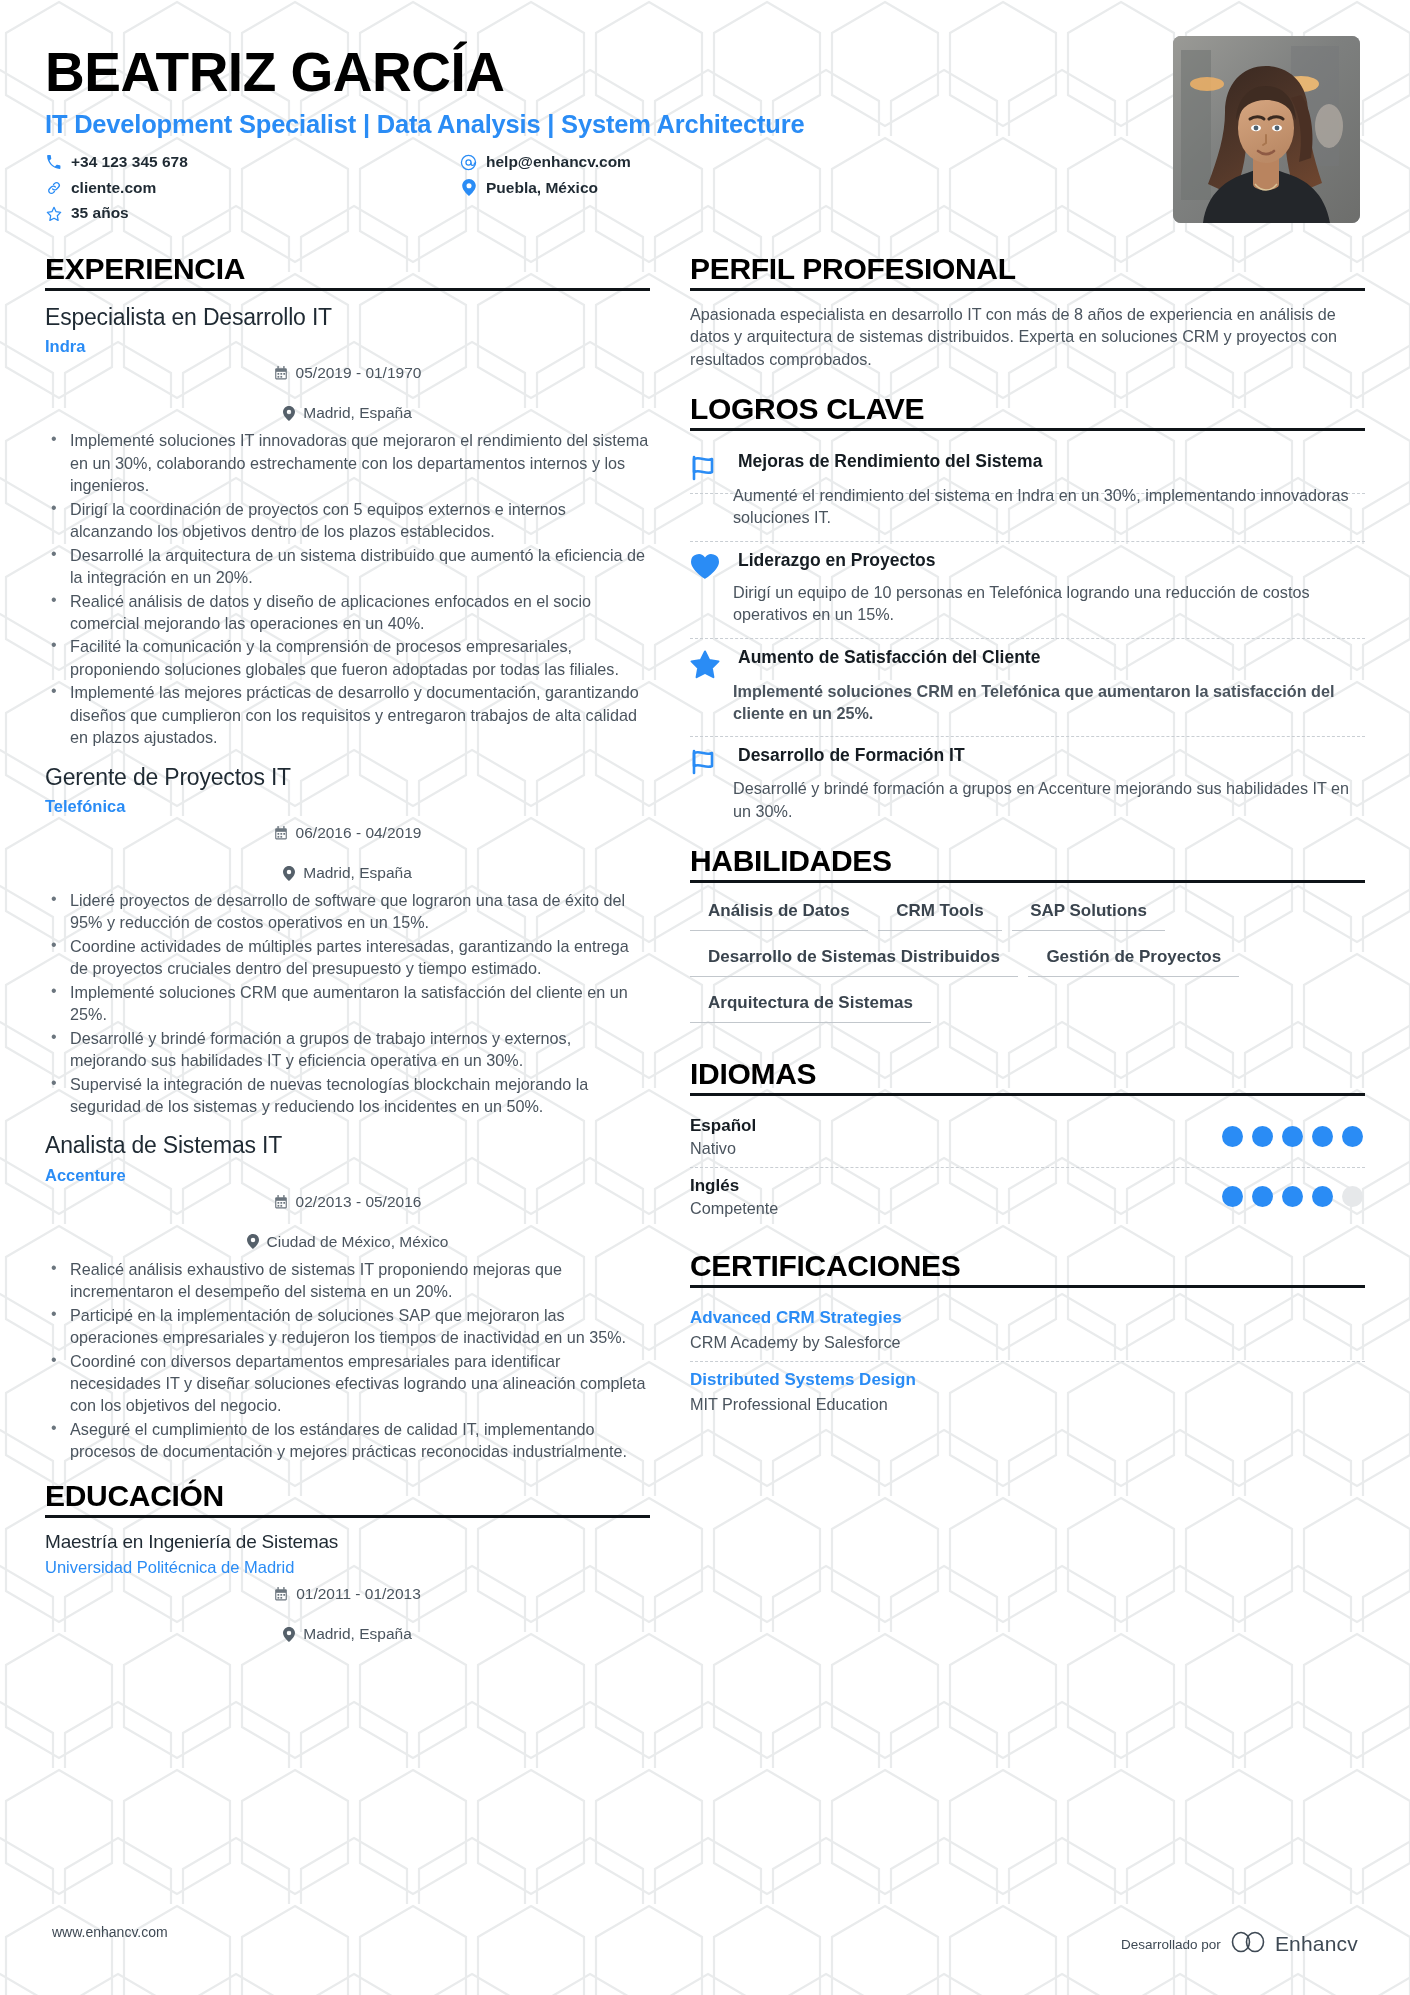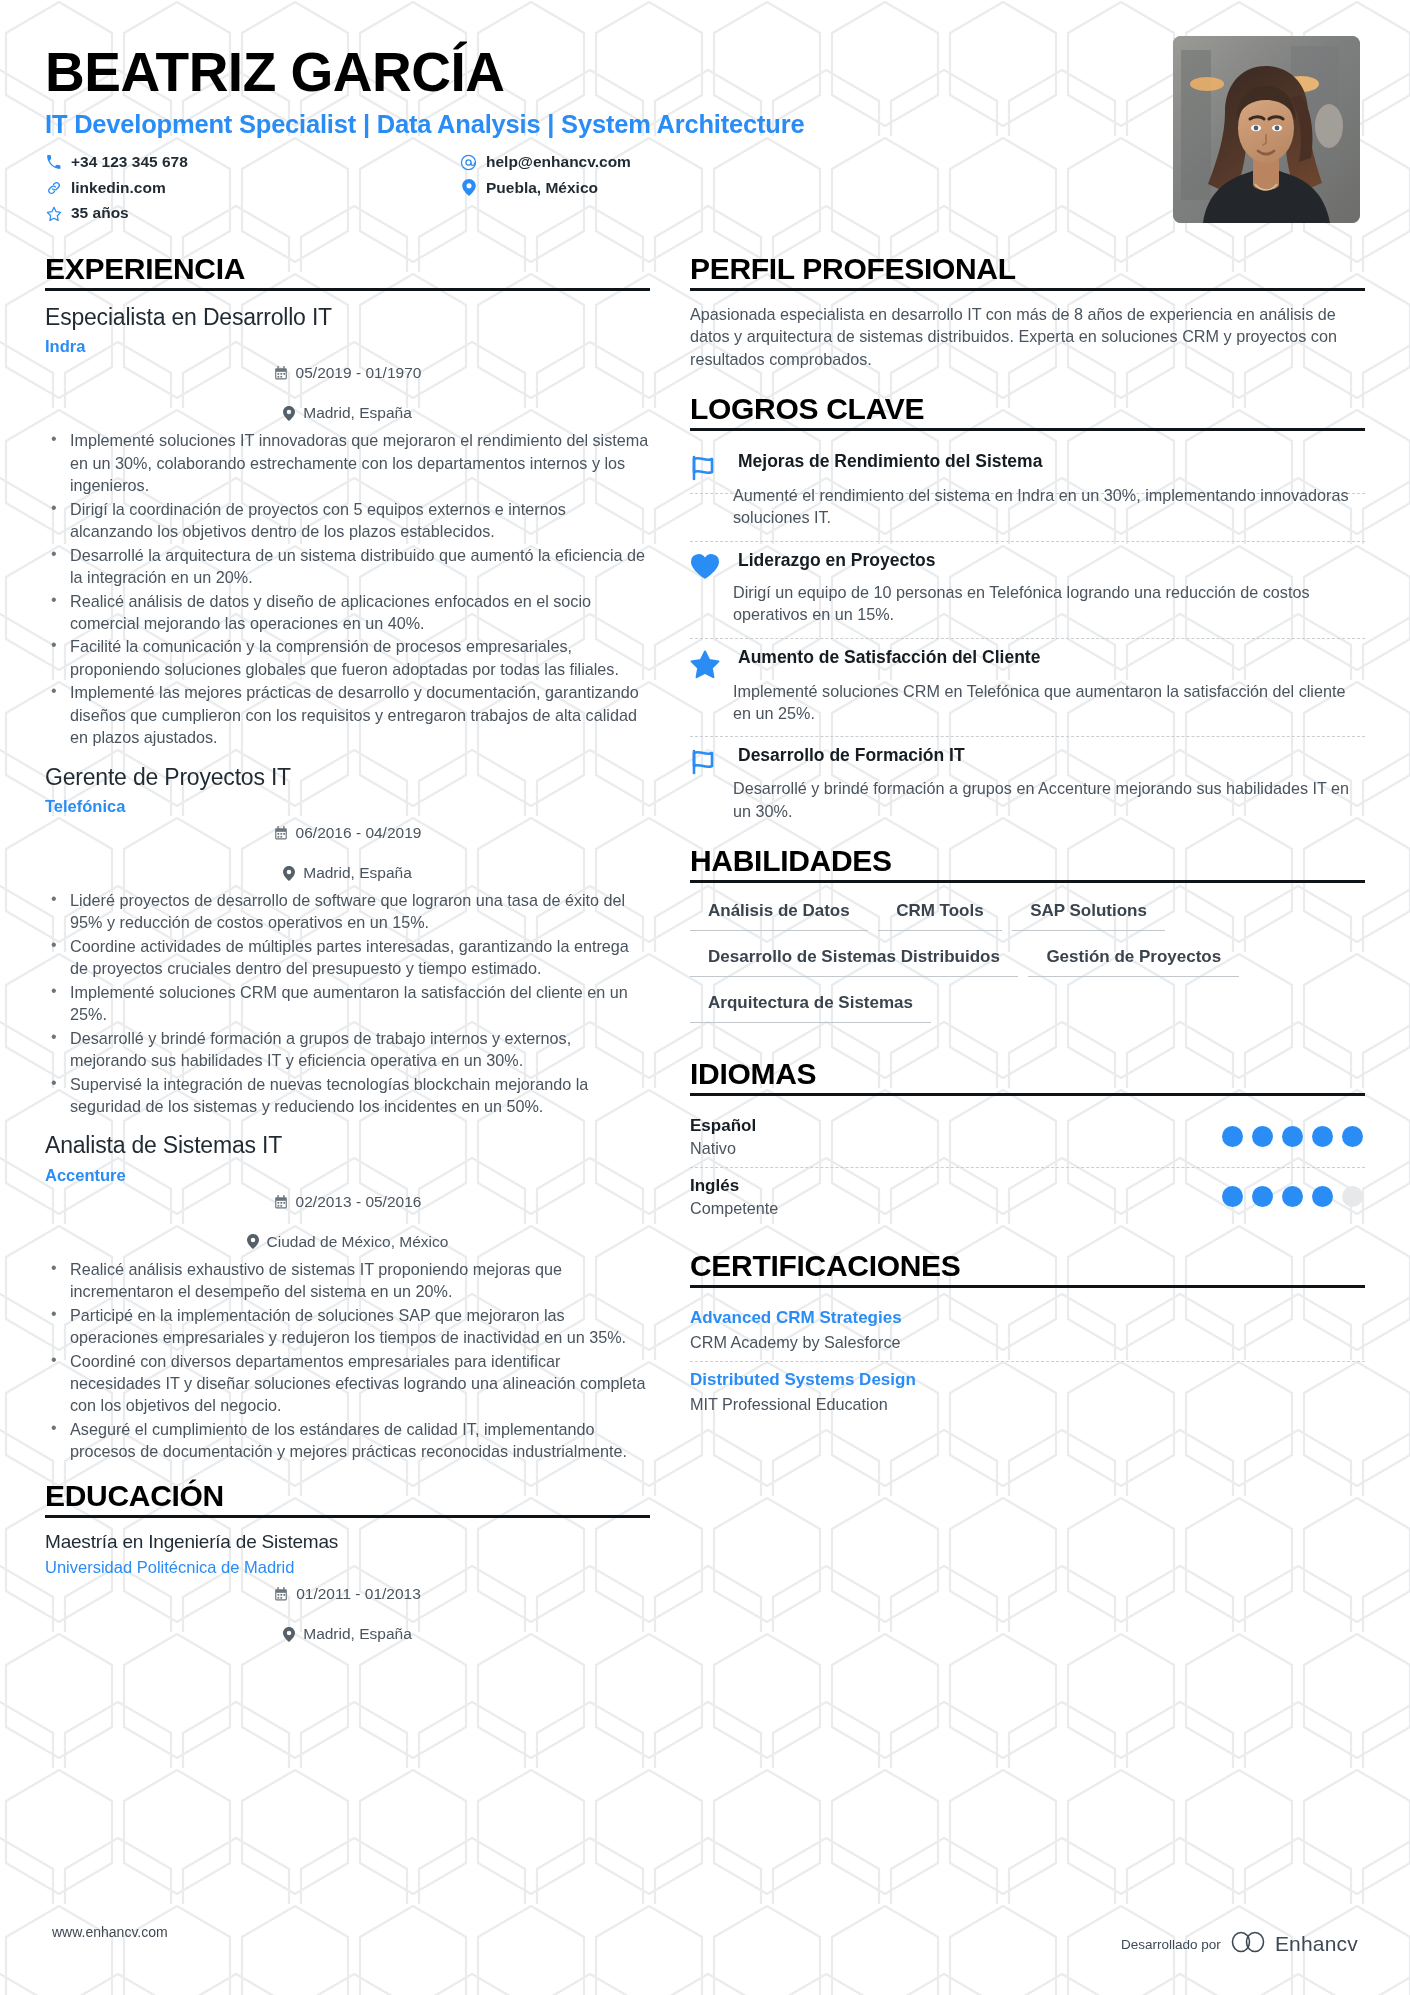--- a/index.html
+++ b/index.html
@@ -354,21 +354,21 @@
             <span>help@enhancv.com</span>
           </div>
 
           <div class="contact-item">
             <span class="ic">
               <svg width="16" height="16" viewBox="0 0 24 24" fill="none" stroke="#2a8cf5" stroke-width="2" stroke-linecap="round">
                 <path d="M10 13.5a4 4 0 0 0 5.7.3l3-3a4 4 0 0 0-5.7-5.7l-1.7 1.7"></path>
                 <path d="M14 10.5a4 4 0 0 0-5.7-.3l-3 3a4 4 0 0 0 5.7 5.7l1.7-1.7"></path>
               </svg>
             </span>
-            <span>linkedin.com</span>
+            <span>cliente.com</span>
           </div>
 
           <div class="contact-item">
             <span class="ic">
               <svg width="14" height="17" viewBox="0 0 24 30" fill="#2a8cf5">
                 <path d="M12 0C5.4 0 0 5.4 0 12c0 8.6 12 18 12 18s12-9.4 12-18c0-6.6-5.4-12-12-12zm0 16.5A4.5 4.5 0 1 1 12 7.5a4.5 4.5 0 0 1 0 9z"></path>
               </svg>
             </span>
             <span>Puebla, México</span>
           </div>
@@ -644,21 +644,21 @@
           <div class="ach" style="border-bottom:none;">
             <div class="ach-ic">
               <svg width="30" height="29" viewBox="0 0 30 29" fill="#2a8cf5" stroke="#2a8cf5" stroke-width="2" stroke-linejoin="round">
                 <polygon points="15,1.5 19.2,10 28.5,11.4 21.8,18 23.4,27.2 15,22.9 6.6,27.2 8.2,18 1.5,11.4 10.8,10"></polygon>
               </svg>
             </div>
             <div class="ach-body">
               <div class="ach-title">Aumento de Satisfacción del Cliente</div>
             </div>
           </div>
-          <div class="ach-desc" style="margin-top:-10px;padding-bottom:12px;border-bottom:1.5px dashed #c9ced3;">Implementé soluciones CRM en Telefónica que aumentaron la satisfacción del cliente en un 25%.</div>
+          <div class="ach-desc" style="margin-top:-10px;padding-bottom:12px;border-bottom:1.5px dashed #c9ced3;font-weight:bold;">Implementé soluciones CRM en Telefónica que aumentaron la satisfacción del cliente en un 25%.</div>
 
           <div class="ach" style="border-bottom:none;">
             <div class="ach-ic">
               <svg width="30" height="28" viewBox="0 0 30 28" fill="none" stroke="#2a8cf5" stroke-width="2.6" stroke-linecap="round" stroke-linejoin="round">
                 <path d="M4 3v22"></path>
                   <path d="M4 5c6-3 12 3 18 0v13c-6 3-12-3-18 0z"></path>
               </svg>
             </div>
             <div class="ach-body">
               <div class="ach-title">Desarrollo de Formación IT</div>

